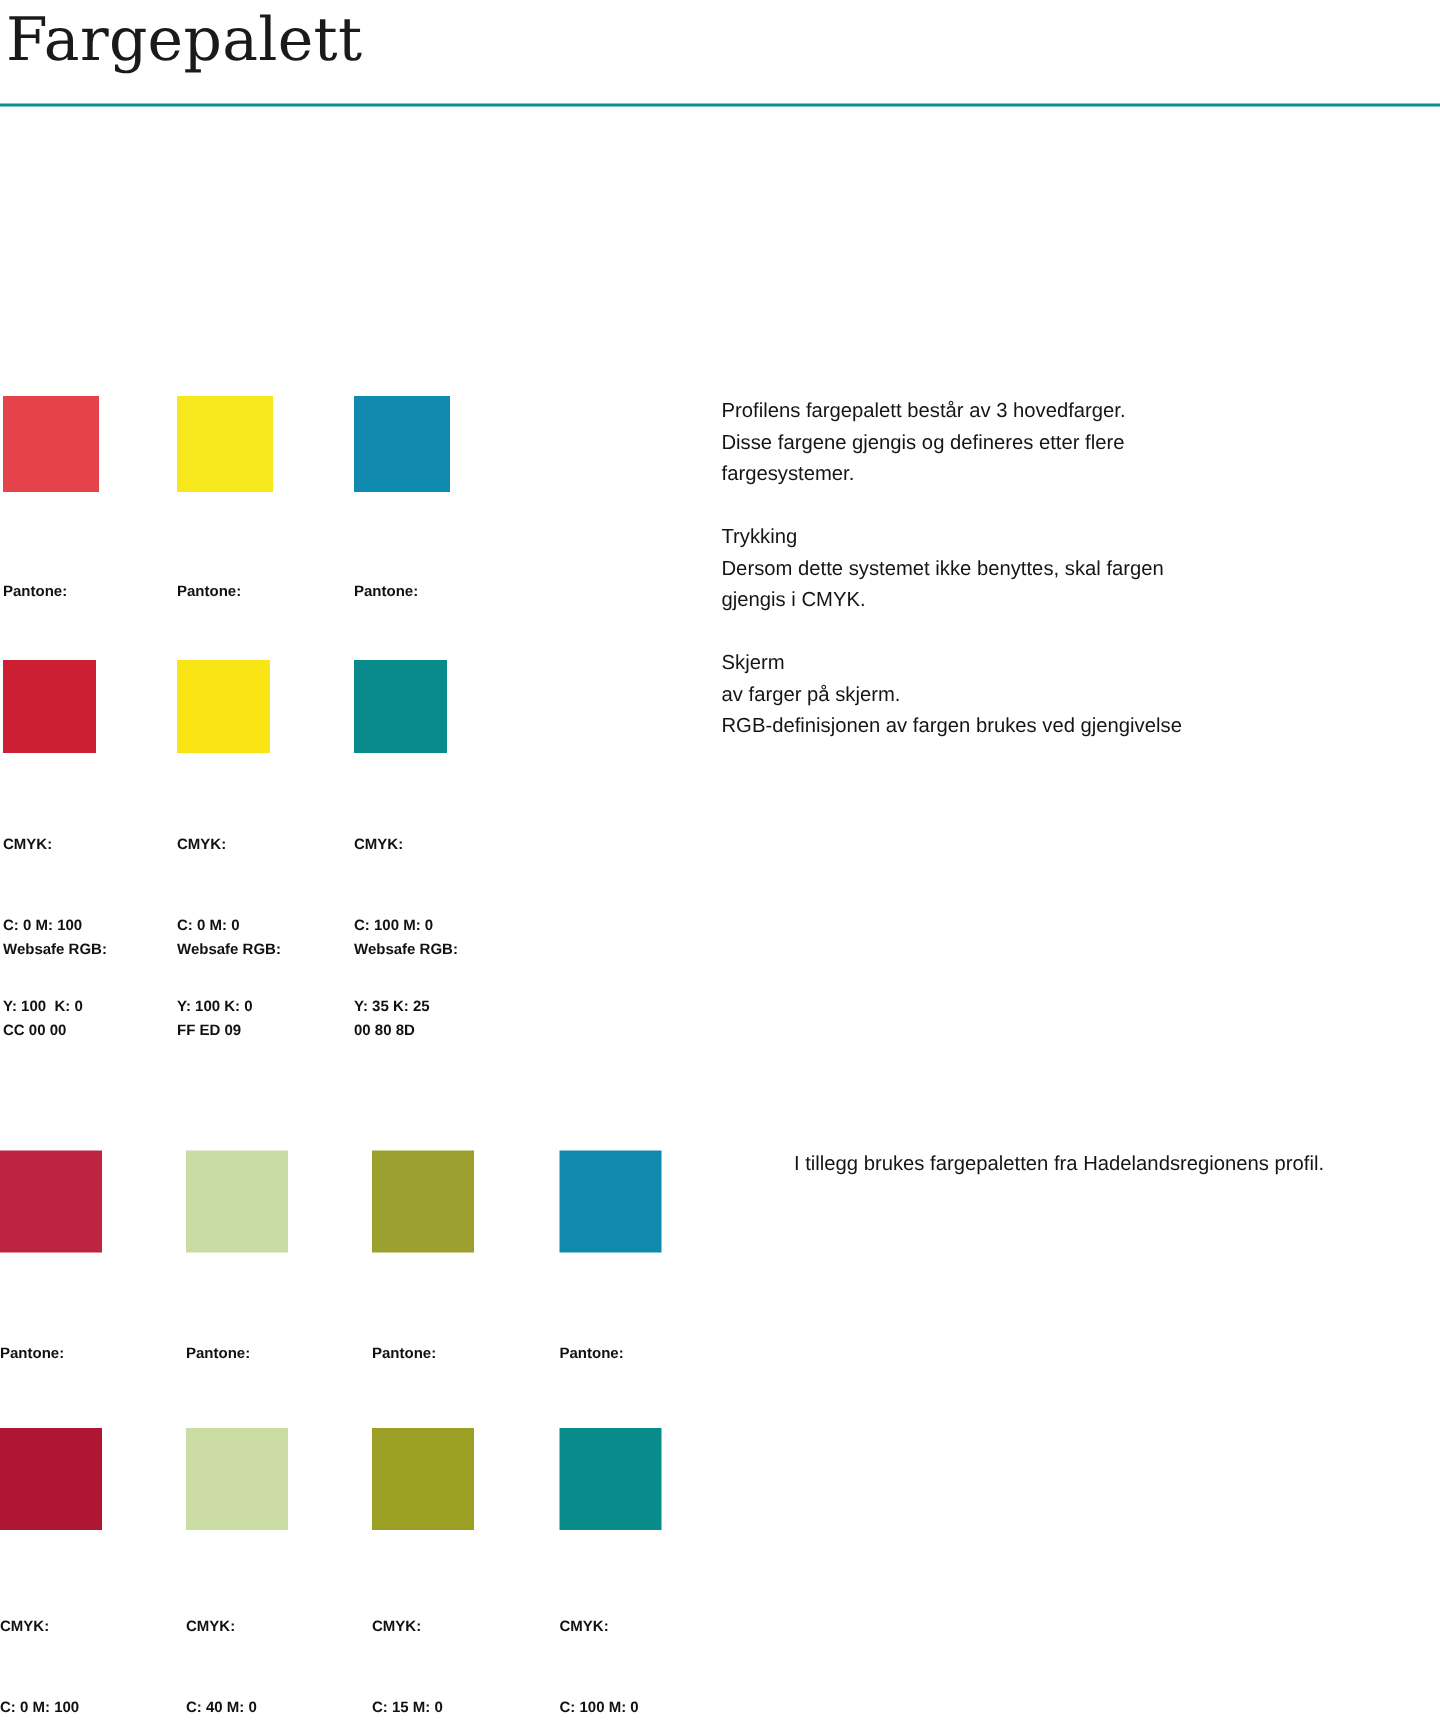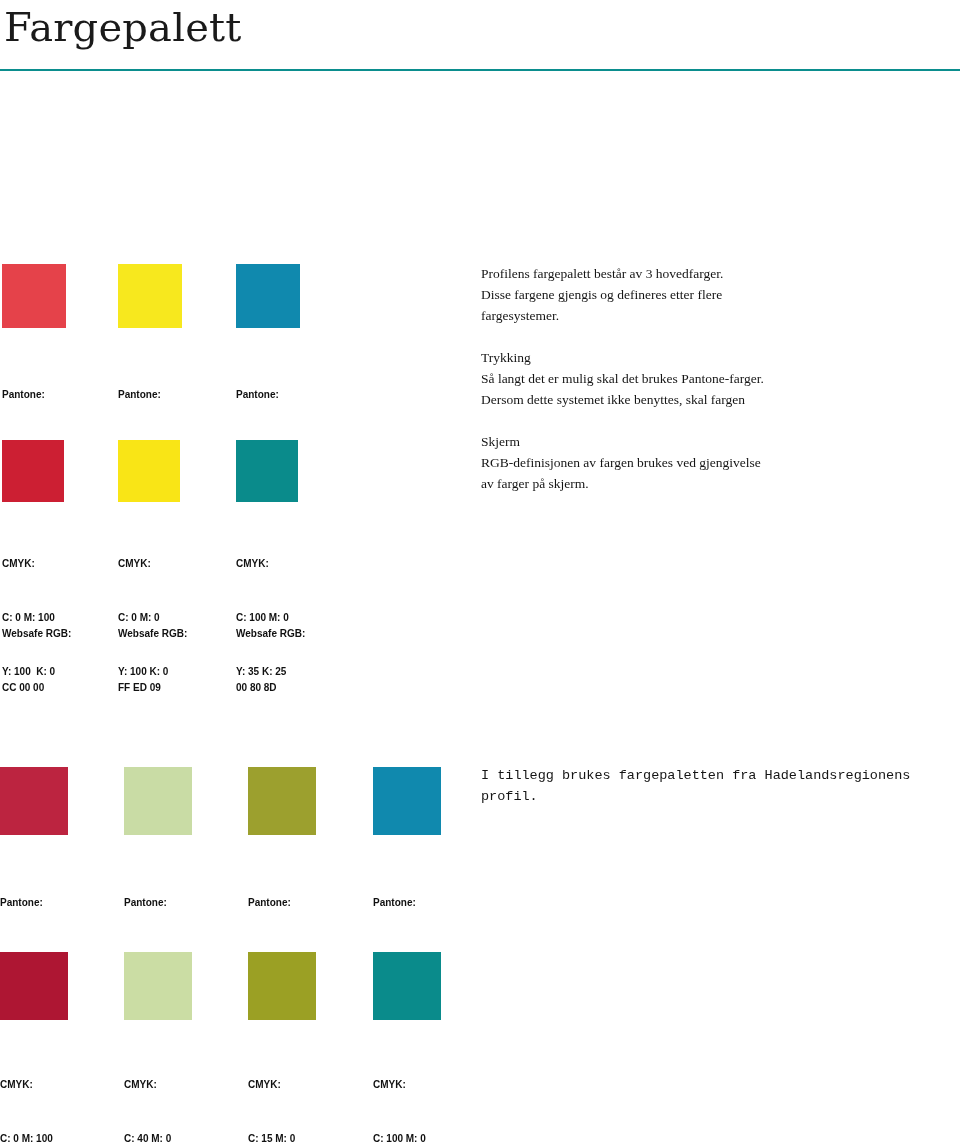--- a/index.html
+++ b/index.html
@@ -39,33 +39,34 @@
     font-weight:600;
     line-height:18px;
     color:#111111;
     white-space:pre;
   }
   .lbl .ln{display:block;}
 
   
   .serif-block{
     position:absolute;
-    font-family:Liberation Serif, serif;
+    font-family:Liberation Sans, sans-serif;
     font-size:13.5px;
     line-height:21px;
     color:#151515;
   }
   .serif-block p{margin:0;}
   .serif-block .gap{height:21px;}
   .note-line{
     position:absolute;
-    font-family:Liberation Mono, monospace;
+    font-family:Liberation Sans, sans-serif;
     font-size:13.5px;
     line-height:21px;
     color:#151515;
+    text-align:center;
   }
 </style>
 </head>
 <body>
 
 <div class="page">
 
   <div class="page-title">Fargepalett</div>
   <div class="title-rule" style="background: rgb(11, 142, 142);"></div>
 
@@ -118,26 +119,26 @@
     <span class="ln">Websafe RGB:</span>
     <span class="ln">00 80 8D</span>
   </div>
 
   <div class="serif-block" style="left:481px;top:263px;width:430px;">
     <p>Profilens fargepalett består av 3 hovedfarger.</p>
     <p>Disse fargene gjengis og defineres etter flere</p>
     <p>fargesystemer.</p>
     <div class="gap"></div>
     <p>Trykking</p>
-    <p>Så langt det er mulig skal det brukes Pantone-farger.</p>
     <p>Dersom dette systemet ikke benyttes, skal fargen</p>
+    <p>gjengis i CMYK.</p>
     <div class="gap"></div>
     <p>Skjerm</p>
+    <p>av farger på skjerm.</p>
     <p>RGB-definisjonen av fargen brukes ved gjengivelse</p>
-    <p>av farger på skjerm.</p>
   </div>
 
   <div class="note-line" style="left:481px;top:765px;width:450px;">I tillegg brukes fargepaletten fra Hadelandsregionens profil.</div>
 
   <div class="swatch" style="left: 0px; top: 767px; width: 68px; height: 68px; background: rgb(188, 36, 64);"></div>
   <div class="swatch" style="left: 124px; top: 767px; width: 68px; height: 68px; background: rgb(201, 220, 165);"></div>
   <div class="swatch" style="left: 248px; top: 767px; width: 68px; height: 68px; background: rgb(156, 160, 46);"></div>
   <div class="swatch" style="left: 373px; top: 767px; width: 68px; height: 68px; background: rgb(16, 137, 174);"></div>
 
   <div class="lbl" style="left:0px;top:858px;">

